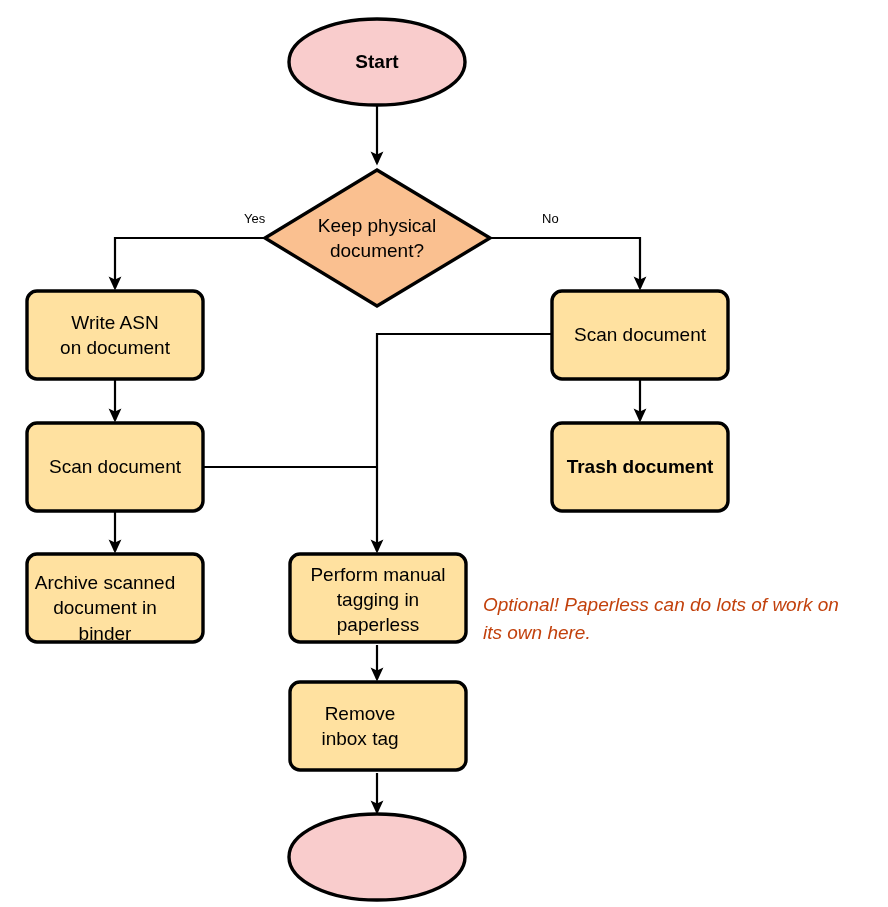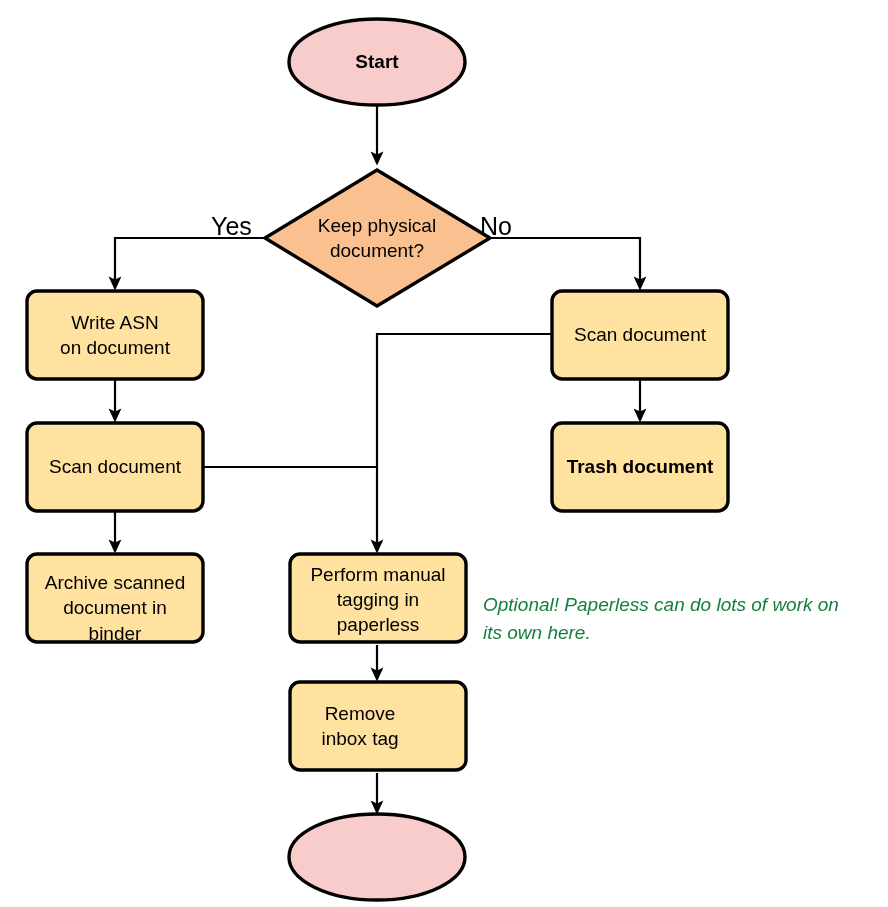--- a/index.html
+++ b/index.html
@@ -38,28 +38,29 @@
     font-size: 19px;
     line-height: 1.32;
     white-space: pre-line;
     pointer-events: none;
     box-sizing: border-box;
   }
   .edge-label {
     position: absolute;
     color: #000000;
     font-family: "Liberation Sans", sans-serif;
-    font-size: 25px;
+    font-size: 13px;
     line-height: 1.2;
     white-space: nowrap;
     pointer-events: none;
+    margin-left: 33px;
   }
   .annotation {
     position: absolute;
-    color: #15803d;
+    color: #c2410c;
     font-family: "Liberation Sans", sans-serif;
     font-style: italic;
     font-size: 19px;
     line-height: 1.45;
     white-space: pre-line;
     pointer-events: none;
   }
 </style>
 </head>
 <body>
@@ -120,36 +121,36 @@
   <div class="node-label" style="left:289px; top:19px; width:176px; height:86px;font-weight:bold;">Start</div>
 
   <div class="node-label" style="left:27px; top:291px; width:176px; height:88px;">Write ASN
 on document</div>
 
   <div class="node-label" style="left:282px; top:195px; width:190px; height:86px;">Keep physical
 document?</div>
 
   <div class="node-label" style="left:27px; top:423px; width:176px; height:88px;">Scan document</div>
 
-  <div class="node-label" style="left:27px; top:554px; width:176px; height:108px;">Archive scanned
+  <div class="node-label" style="left:17px; top:554px; width:176px; height:108px;">Archive scanned
 document in
 binder</div>
 
   <div class="node-label" style="left:552px; top:291px; width:176px; height:88px;">Scan document</div>
 
   <div class="node-label" style="left:552px; top:423px; width:176px; height:88px;font-weight:bold;">Trash document</div>
 
   <div class="node-label" style="left:290px; top:554px; width:176px; height:91px;border-radius:25px;">Perform manual
 tagging in
 paperless</div>
 
   <div class="node-label" style="left:290px; top:682px; width:140px; height:88px;">Remove
 inbox tag</div>
 
 
   <div class="edge-label" style="left:211px; top:211px;">Yes</div>
 
-  <div class="edge-label" style="left:480px; top:211px;text-align:right;">No</div>
+  <div class="edge-label" style="left:509px; top:211px;text-align:right;">No</div>
 
   <div class="annotation" style="left:483px; top:591px; width:405px;">Optional! Paperless can do lots of work on
 its own here.</div>
 
 </div>
 
 </body></html>

